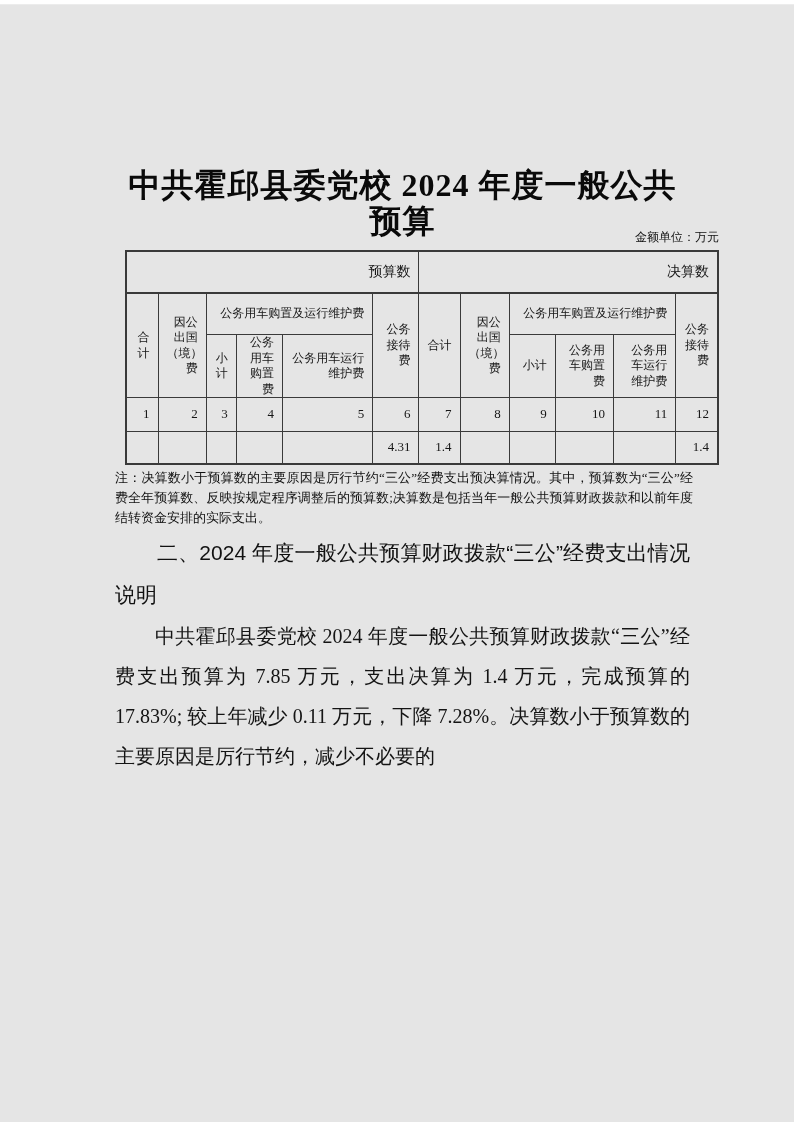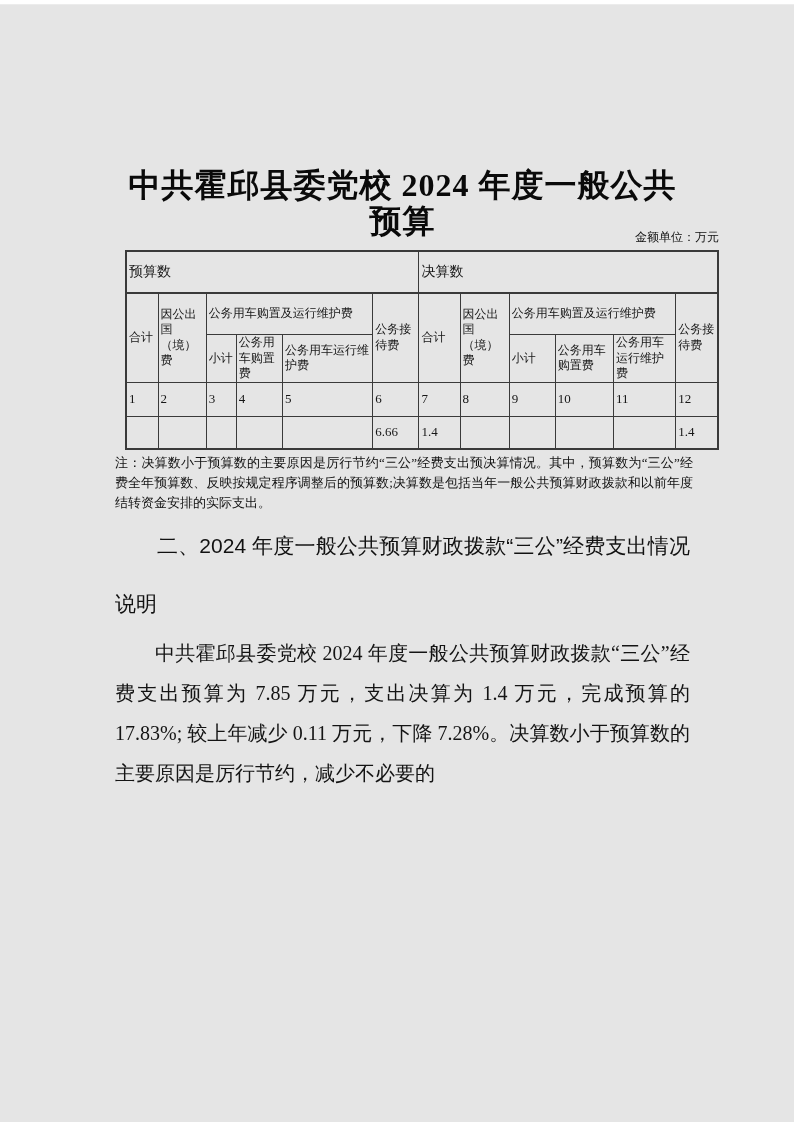--- a/index.html
+++ b/index.html
@@ -33,43 +33,43 @@
     width: 575px;
     font-family: "Liberation Sans", "DejaVu Sans", sans-serif;
     font-size: 21px;
     font-weight: 500;
     line-height: 43px;
     text-indent: 2em;
     text-align: justify;
     color: #111;
   }
   .section-heading.first { margin-top: 88px; }
-  .section-heading.second { margin-top: 4px; line-height: 58px; }
+  .section-heading.second { margin-top: 4px; line-height: 42px; }
   
   .unit-note {
     width: 604px;
     margin-top: -12px;
     text-align: right;
     font-size: 12px;
     line-height: 20px;
     color: #111;
   }
   
   .tbl-wrap { margin-left: 10px; margin-top: 3px; }
   table.tbl {
     border-collapse: collapse;
     table-layout: fixed;
     width: 594px;
     border: 2px solid #3a3a3a;
   }
   table.tbl td {
     border: 1px solid #3a3a3a;
-    text-align: left;
+    text-align: right;
     vertical-align: middle;
-    padding: 0 2px;
+    padding: 0 8px;
     font-size: 12px;
     line-height: 1.3;
     color: #161616;
     overflow: hidden;
     word-break: break-all;
   }
   tr.row-group td { height: 40px; font-size: 14px; border-bottom-width: 2px; }
   tr.row-upper td { height: 40px; }
   tr.row-lower td { height: 37px; }
   tr.row-nums  td { height: 33px; font-size: 13px; }
@@ -169,21 +169,21 @@
         <td>10</td>
         <td>11</td>
         <td>12</td>
       </tr>
       <tr class="row-vals">
         <td></td>
         <td></td>
         <td></td>
         <td></td>
         <td></td>
-        <td>6.66</td>
+        <td>4.31</td>
         <td>1.4</td>
         <td></td>
         <td></td>
         <td></td>
         <td></td>
         <td>1.4</td>
       </tr>
     </tbody>
       </table>
   </div>

